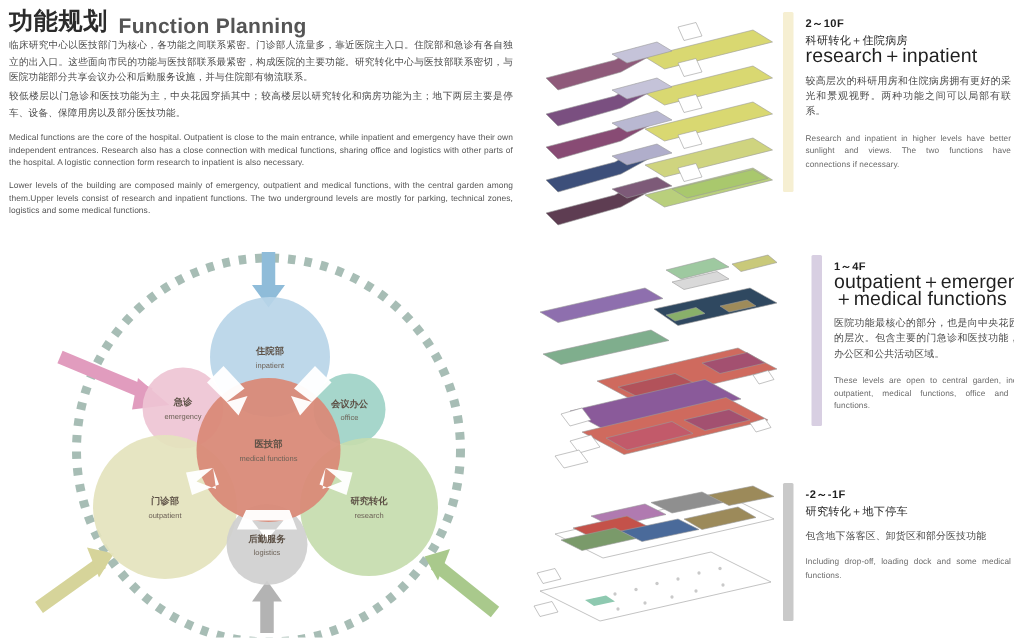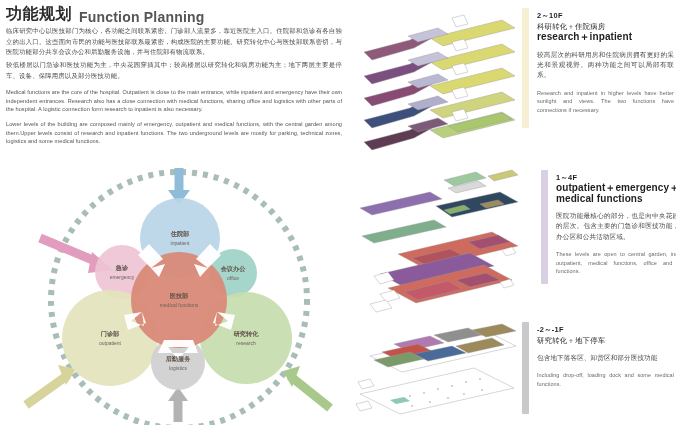--- a/index.html
+++ b/index.html
@@ -47,21 +47,21 @@
   .panel-1{top:8px;}
   .panel-2{top:170px;padding-left:19px;}
   .panel-3{top:322px;justify-content:flex-end;}
   .accent{width:7px;flex:0 0 7px;border-radius:1px;}
   .accent.a1{height:120px;background:#f6efd2;}
   .accent.a2{height:114px;background:#d8cfe2;}
   .accent.a3{height:92px;background:#c9c9c9;}
   .panel-body{flex:1 1 auto;padding-top:2px;}
   .p-floor{font-size:7.4px;font-weight:bold;color:#1f1f1f;letter-spacing:.3px;line-height:11px;}
   .p-head-cn{font-size:7.4px;font-weight:normal;color:#1f1f1f;letter-spacing:.2px;line-height:11px;}
-  .p-head-en{font-size:10px;font-weight:bold;color:#1f1f1f;letter-spacing:.1px;line-height:10.5px;}
+  .p-head-en{font-size:13px;font-weight:normal;color:#1f1f1f;letter-spacing:.1px;line-height:10.5px;}
   .p-cn{font-size:6.6px;line-height:10.4px;color:#4a4a4a;margin-top:7px;letter-spacing:.1px;text-align:justify;}
   .p-en{font-size:5.5px;line-height:8.4px;color:#6a6a6a;margin-top:8px;letter-spacing:.05px;text-align:justify;}
 </style>
 </head>
 <body>
 
 <div class="board">
 
   <div class="left-col">
 

